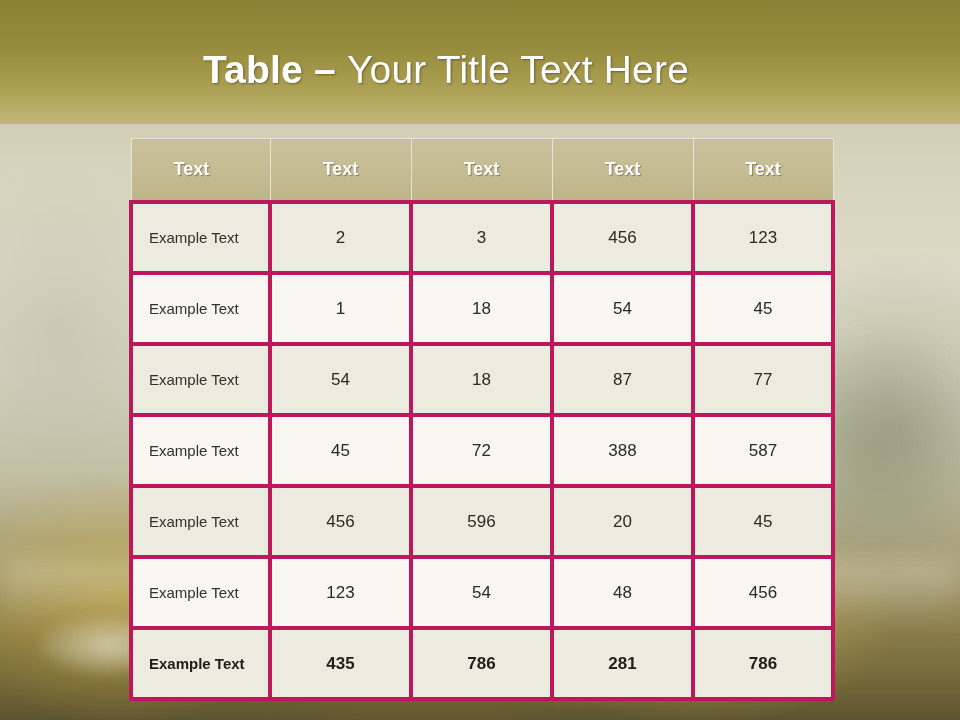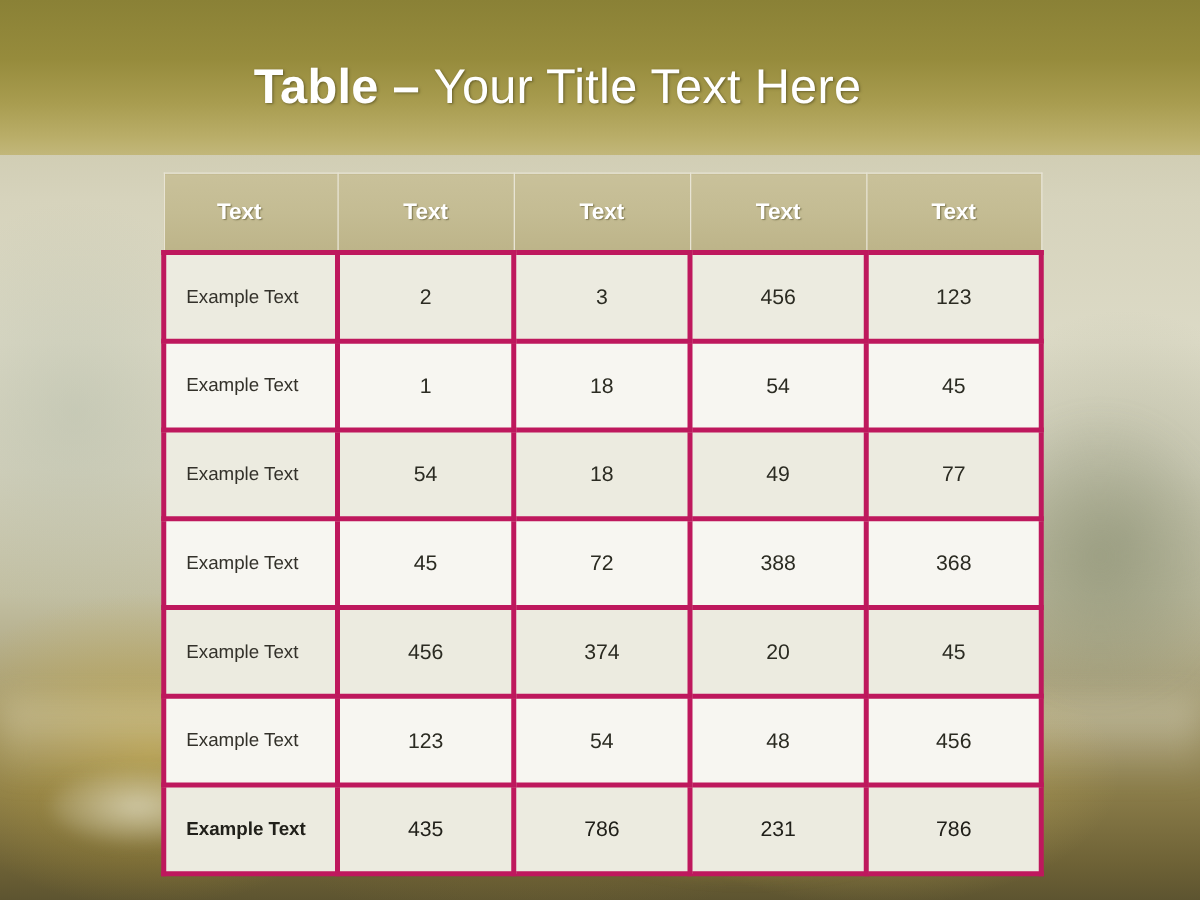--- a/index.html
+++ b/index.html
@@ -148,21 +148,21 @@
   tbody td.label {
     text-align: left;
     padding-left: 16px;
     font-size: 15px;
     color: #33312a;
   }
   tbody tr.odd td { background: #ecebe0; }
   tbody tr.even td { background: #f7f6f1; }
   tbody tr.total td {
     background: #ecebe0;
-    font-weight: normal;
+    font-weight: bold;
     color: #21201a;
   }
   tbody tr.total td.label { font-weight: bold; font-size: 15px; }
 </style>
 </head>
 <body>
 
 <div id="slide">
 
   <div id="bg"></div>
@@ -208,48 +208,48 @@
           <td class="label">Example Text</td>
           <td>1</td>
           <td>18</td>
           <td>54</td>
           <td>45</td>
         </tr>
         <tr class="odd">
           <td class="label">Example Text</td>
           <td>54</td>
           <td>18</td>
-          <td>49</td>
+          <td>87</td>
           <td>77</td>
         </tr>
         <tr class="even">
           <td class="label">Example Text</td>
           <td>45</td>
           <td>72</td>
           <td>388</td>
-          <td>368</td>
+          <td>587</td>
         </tr>
         <tr class="odd">
           <td class="label">Example Text</td>
           <td>456</td>
-          <td>374</td>
+          <td>596</td>
           <td>20</td>
           <td>45</td>
         </tr>
         <tr class="even">
           <td class="label">Example Text</td>
           <td>123</td>
           <td>54</td>
           <td>48</td>
           <td>456</td>
         </tr>
         <tr class="total">
           <td class="label">Example Text</td>
           <td>435</td>
           <td>786</td>
-          <td>231</td>
+          <td>281</td>
           <td>786</td>
         </tr>
       </tbody>
     </table>
   </div>
 
 </div>
 
 </body></html>

